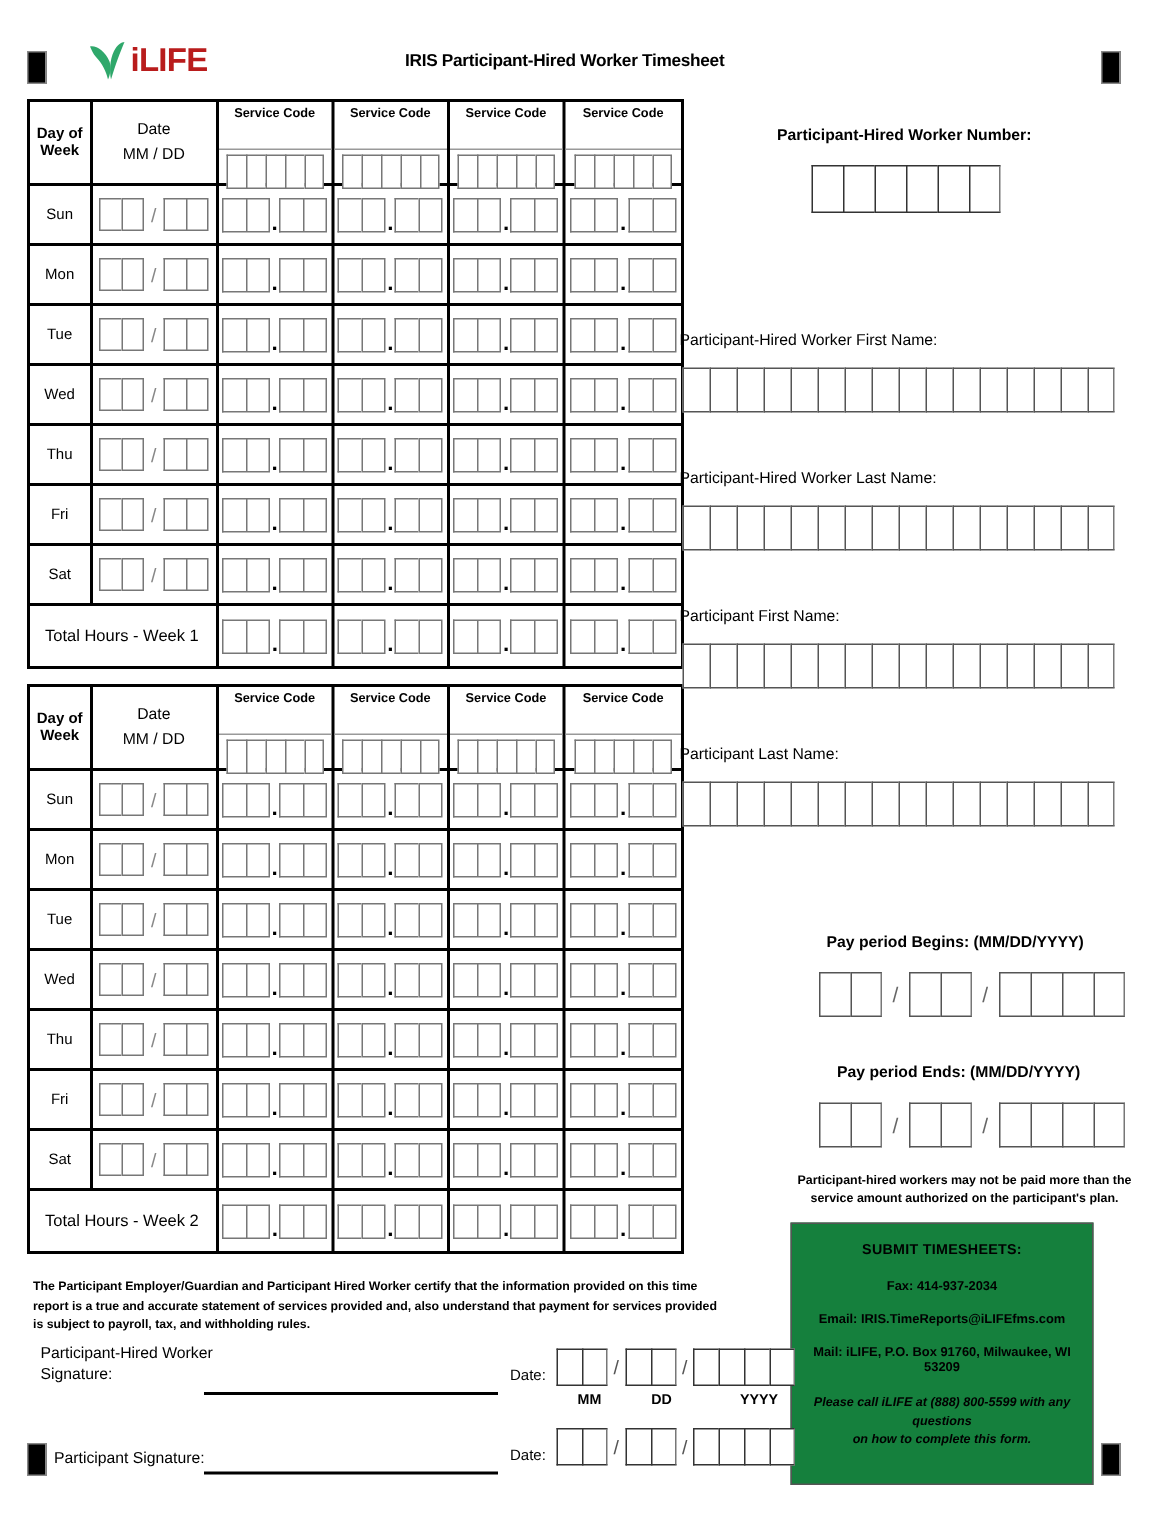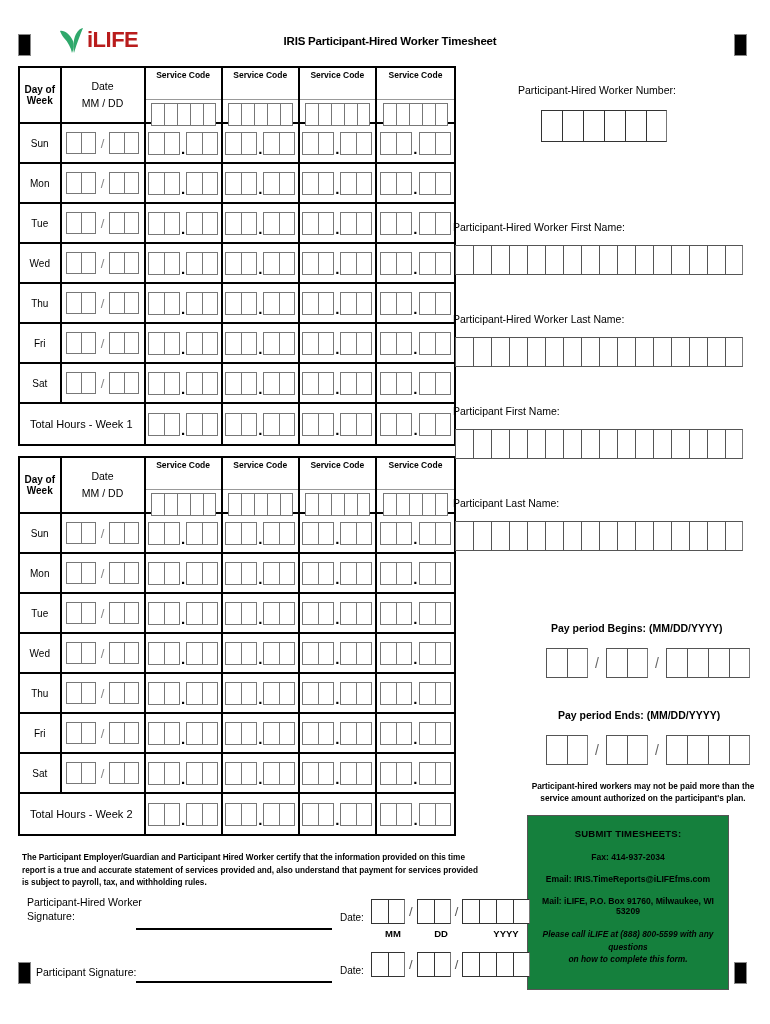--- a/index.html
+++ b/index.html
@@ -43,21 +43,21 @@
     font-size: 22px;
     font-weight: 700;
     letter-spacing: -0.5px;
     color: #b91c1c;
     line-height: 1;
   }
   .doc-title {
     position: absolute;
     left: 270px; top: 13px;
     width: 240px;
-    text-align: center;
+    text-align: left;
     font-size: 11.5px;
     font-weight: 700;
     letter-spacing: -0.2px;
   }
 
   
   .cellrow { display: flex; }
   .cellrow > .cell {
     border: 1px solid #777;
     border-right: none;
@@ -125,21 +125,21 @@
     padding: 0 1px;
   }
 
   
   .r-label {
     position: absolute;
     font-size: 10.5px;
     font-weight: 400;
     white-space: nowrap;
   }
-  .r-label.bold { font-weight: 400; }
+  .r-label.bold { font-weight: 700; }
   .r-boxes { position: absolute; }
   .r-boxes .cell { border-color: #555; }
 
   .worker-num .cell { width: 21px; height: 32px; border-color:#333; }
   .name-field .cell { width: 18px; height: 30px; }
 
   .pp-label {
     position: absolute;
     font-size: 10.5px; font-weight: 700;
     white-space: nowrap;

